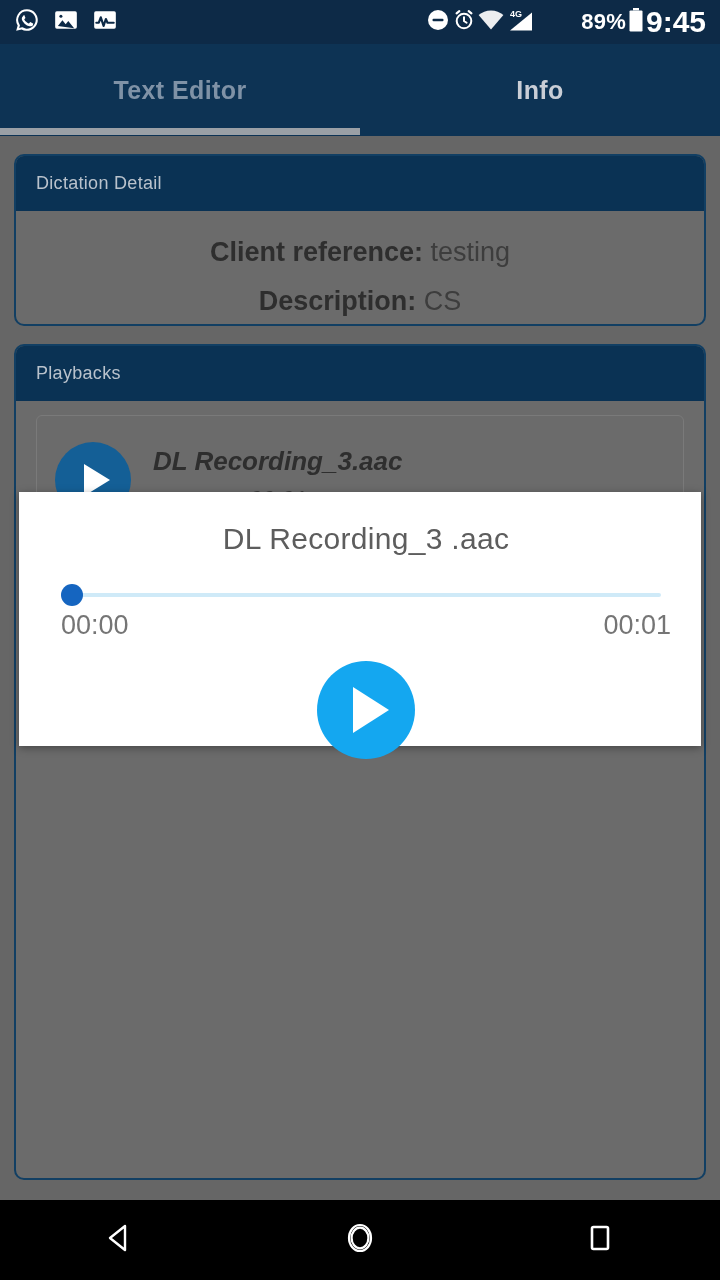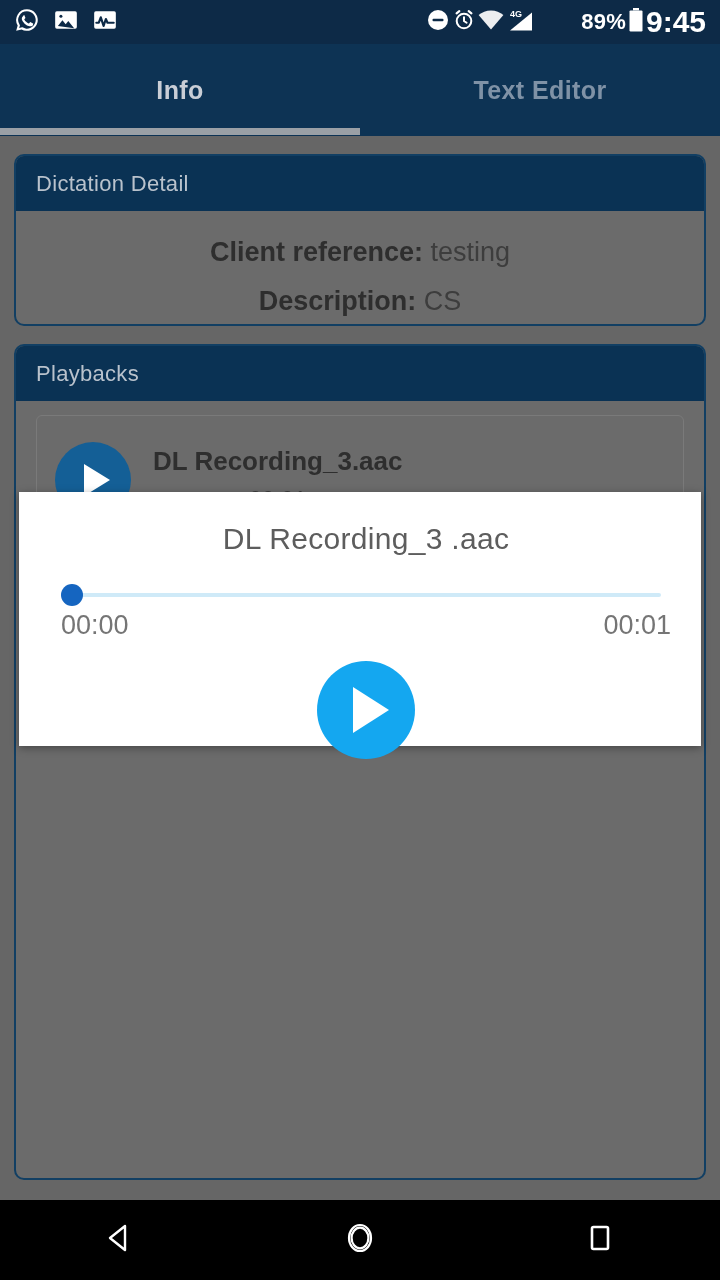--- a/index.html
+++ b/index.html
@@ -77,21 +77,21 @@
     background:#6b6b6b;
   }
   .card-header {
     background:#0a3254;
     height:55px;
     display:flex; align-items:center;
     padding-left:20px;
   }
   .card-header-title {
     color:#b9c2cc;
-    font-size:22px;
+    font-size:18px;
     letter-spacing:.3px;
   }
   .card-body { padding:12px 24px 16px 24px;text-align:center; }
 
   .detail-row {
     font-size:27px;
     color:#3b3b3b;
     margin:14px 0 18px 0;
     line-height:1.15;
   }
@@ -120,21 +120,21 @@
     display:flex; align-items:center; justify-content:center;
     margin-right:22px;
   }
   .pb-play .tri {
     width:0;height:0;
     border-left:26px solid #ffffff;
     border-top:16px solid transparent;
     border-bottom:16px solid transparent;
     margin-left:7px;
   }
-  .pb-meta { display:flex; flex-direction:column; gap:10px; }
+  .pb-meta { display:flex; flex-direction:column; gap:10px;font-style:italic; }
   .pb-name { font-size:26px; font-weight:bold; color:#2e2e2e; }
   .pb-dur  { font-size:23px; color:#3a3a3a; }
 
   
   .dialog {
     position:absolute;
     left:19px; top:492px;
     width:682px; height:254px;
     background:#ffffff;
     z-index:10;
@@ -260,25 +260,25 @@
         <svg width="16" height="26" viewBox="0 0 16 26">
           <rect x="5" y="1" width="6" height="2.4" fill="#ffffff"></rect>
           <rect x="1.5" y="3.4" width="13" height="21" rx="1.2" fill="#ffffff"></rect>
         </svg>
       </span>
       <span class="sb-clock">9:45</span>
     </div>
   </div>
 
   <div class="tabbar">
+    <div class="tab inactive">
+      <span>Text Editor</span>
+    </div>
     <div class="tab">
       <span>Info</span>
-    </div>
-    <div class="tab inactive">
-      <span>Text Editor</span>
     </div>
   </div>
   <div class="tab-indicator"></div>
 
   <div class="content">
 
     <div class="card" id="card-detail">
       <div class="card-header">
         <span class="card-header-title">Dictation Detail</span>
       </div>

